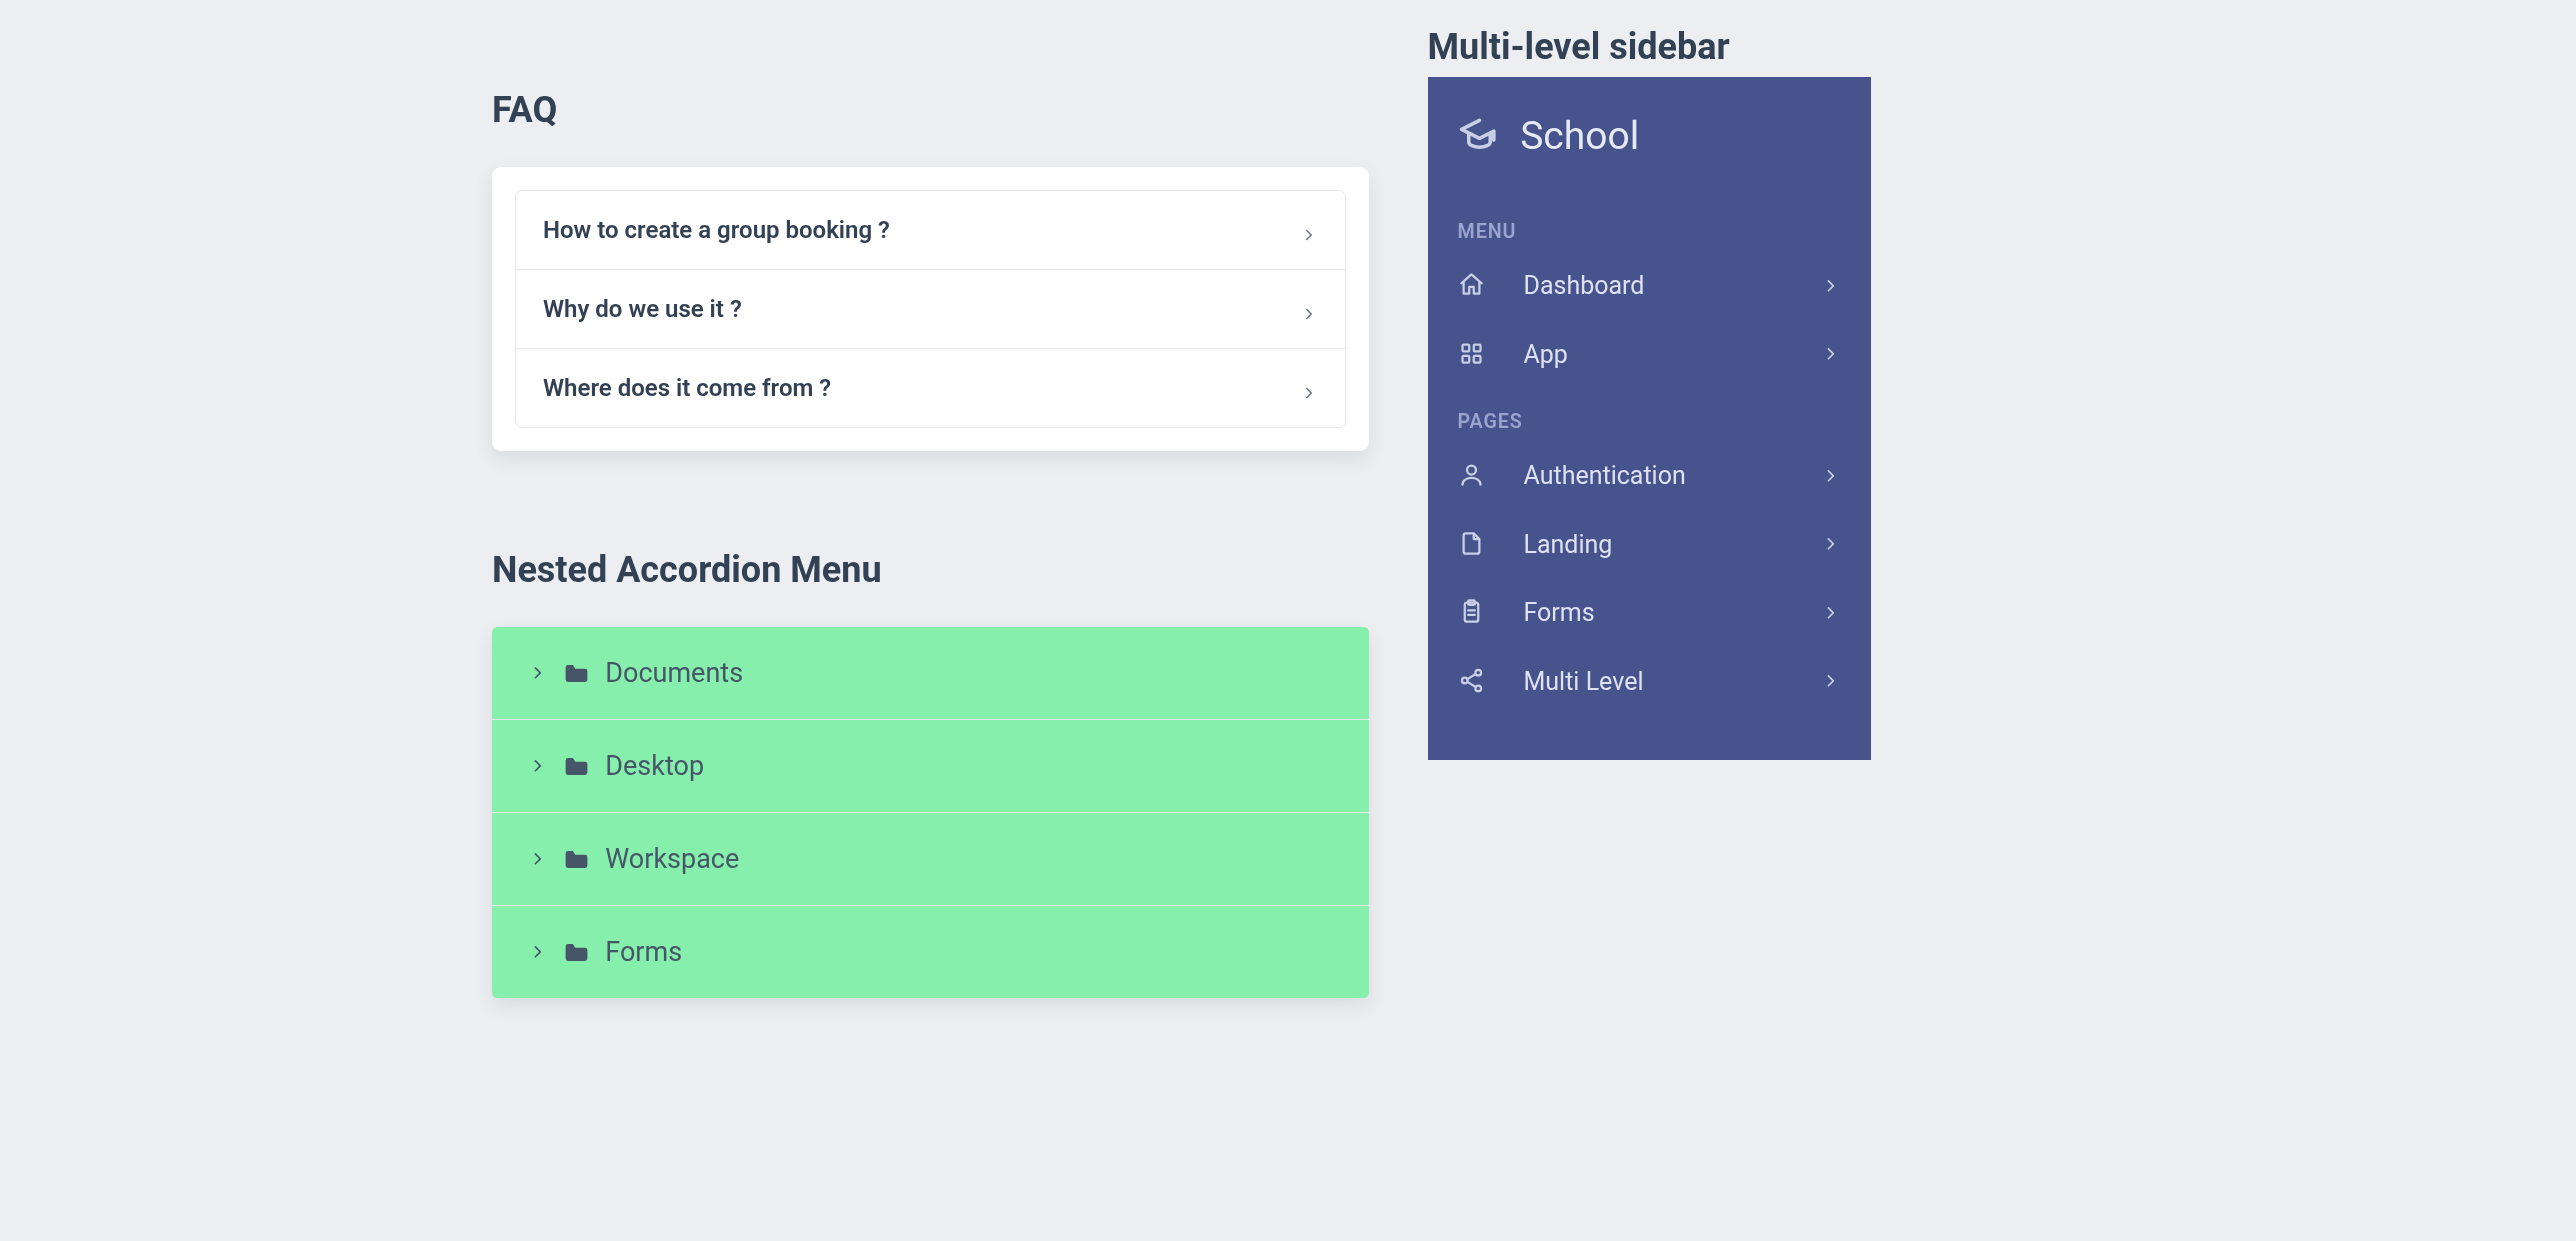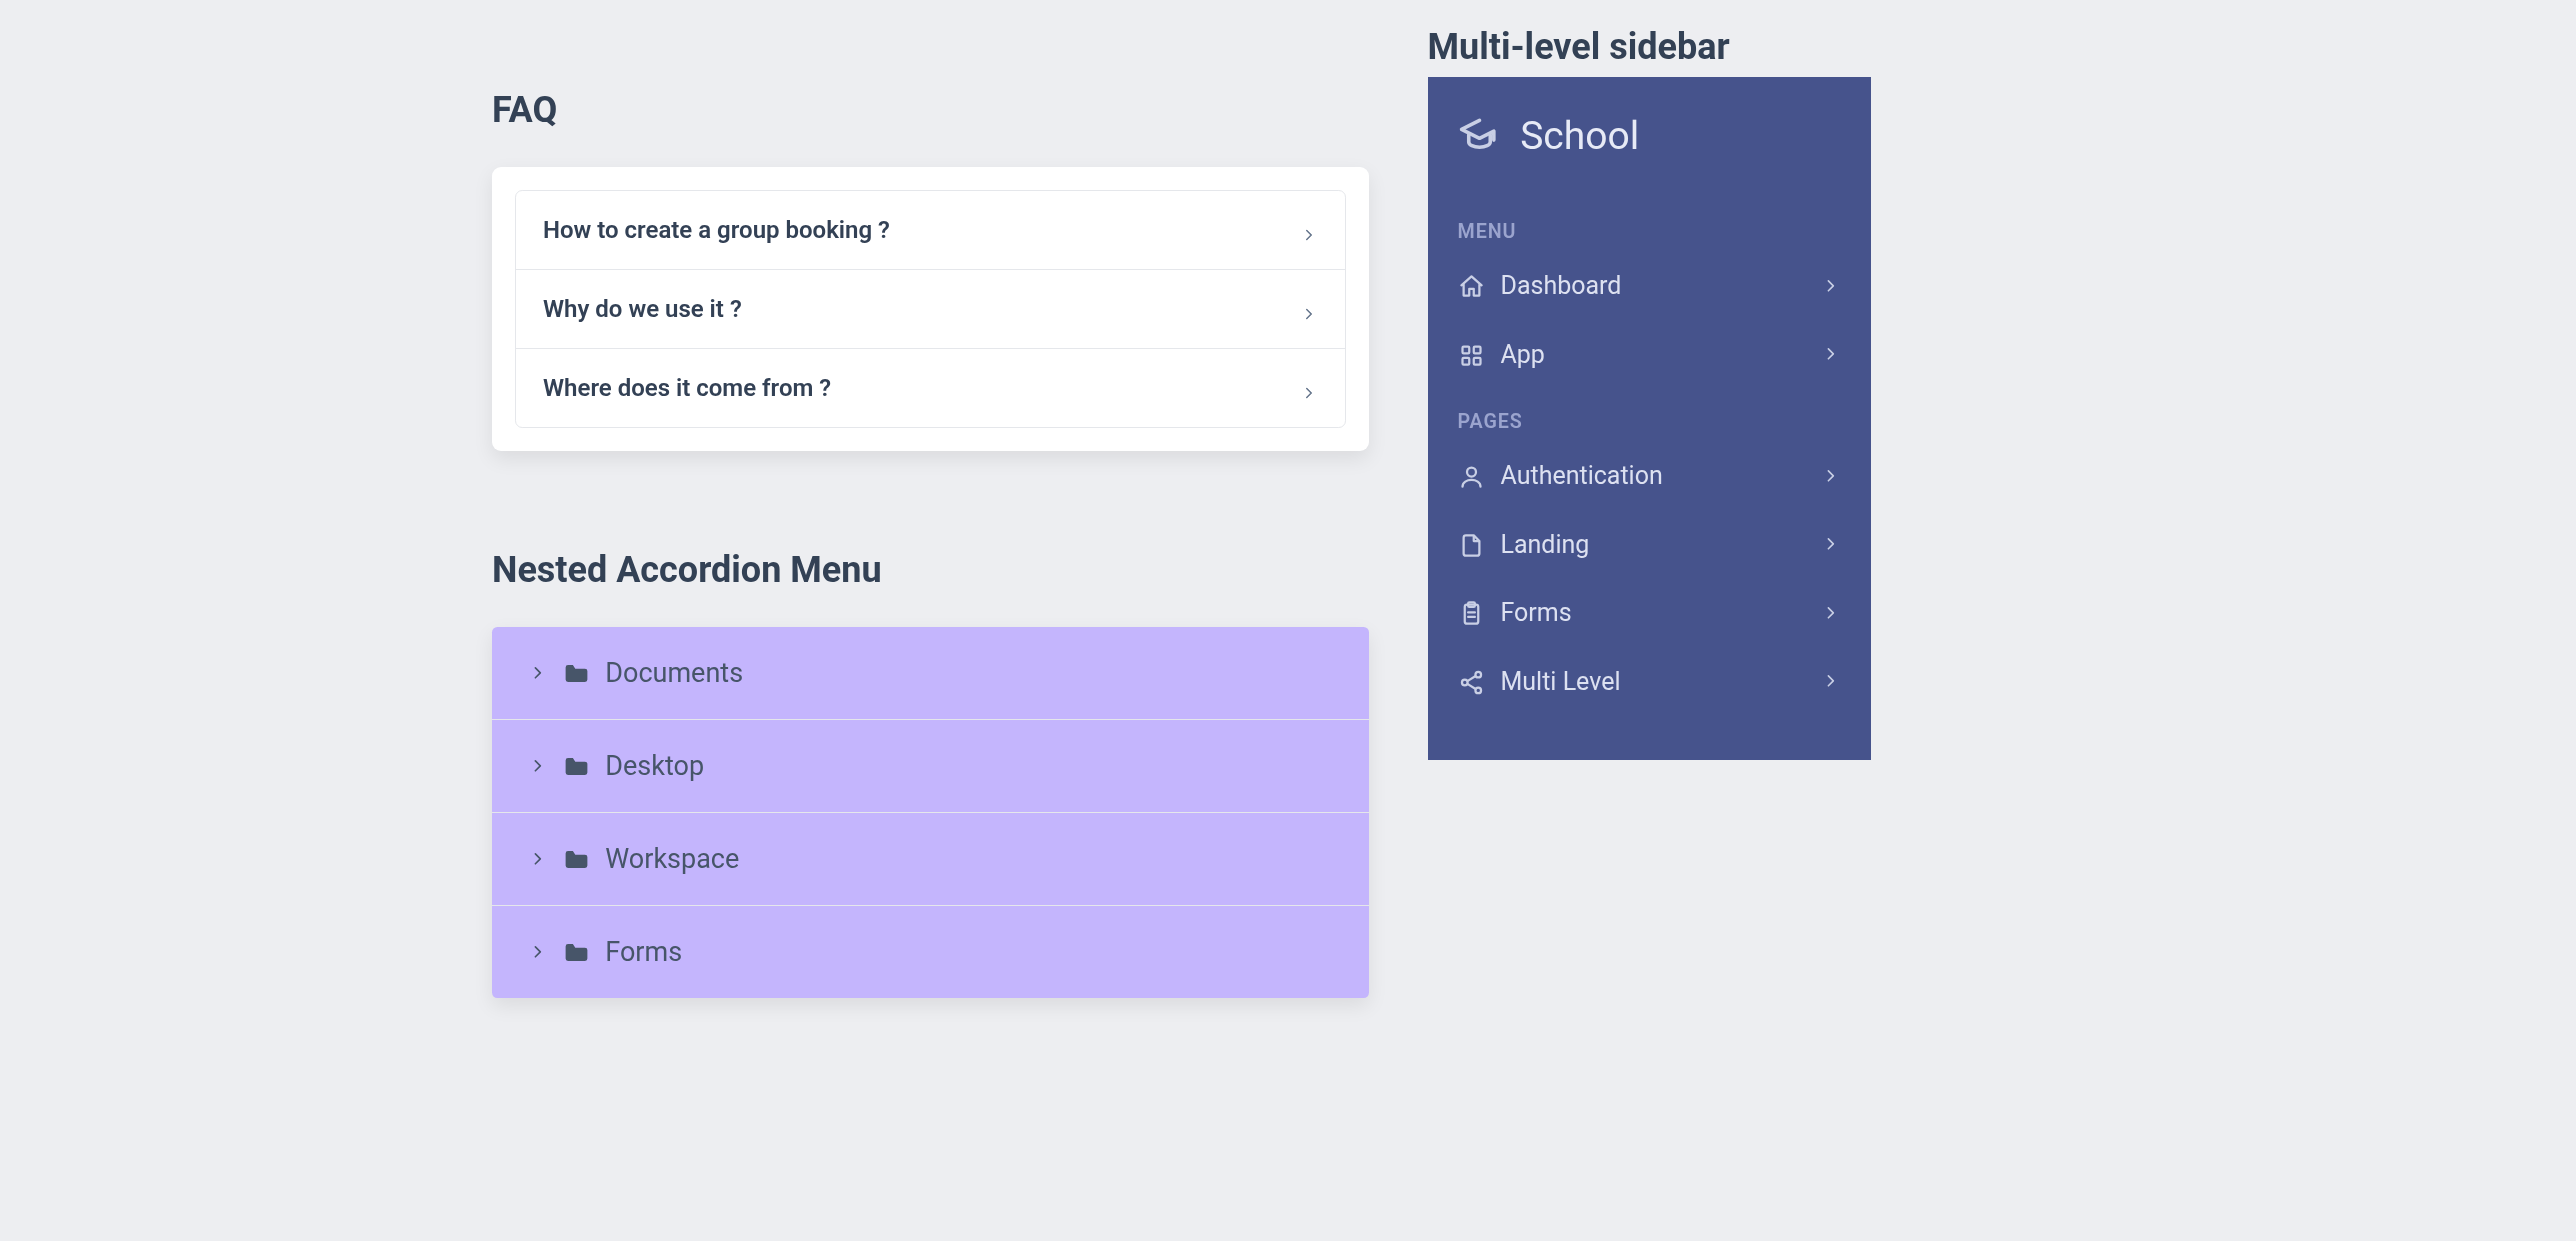--- a/index.html
+++ b/index.html
@@ -56,21 +56,21 @@
   }
   .faq-item:last-child { border-bottom: none; gap: 18px; }
   .chevron {
     width: 18px;
     height: 18px;
     flex-shrink: 0;
     color: #64748b;
   }
   
   .acc-card {
-    background: #c4b5fd;
+    background: #86efac;
     border-radius: 5.4px;
     box-shadow: 0 7.2px 19.7px rgba(0,0,0,0.08);
     overflow: hidden;
   }
   .acc-item {
     display: flex;
     align-items: center;
     gap: 14.3px;
     padding: 30px 36px;
     border-bottom: 0.9px solid #e5e7eb;
@@ -126,22 +126,22 @@
     display: flex;
     align-items: center;
     justify-content: space-between;
     padding: 19.7px 30px;
     cursor: pointer;
     font-size: 25px;
     color: #dde1f1;
   }
   .sidebar-item-left {
     display: flex;
-    align-items: flex-end;
-    gap: 16px;
+    align-items: flex-start;
+    gap: 39px;
   }
   .sb-icon {
     width: 27px;
     height: 27px;
     color: #c9cfe5;
     flex-shrink: 0;
   }
   .sb-chevron {
     width: 19.7px;
     height: 19.7px;

